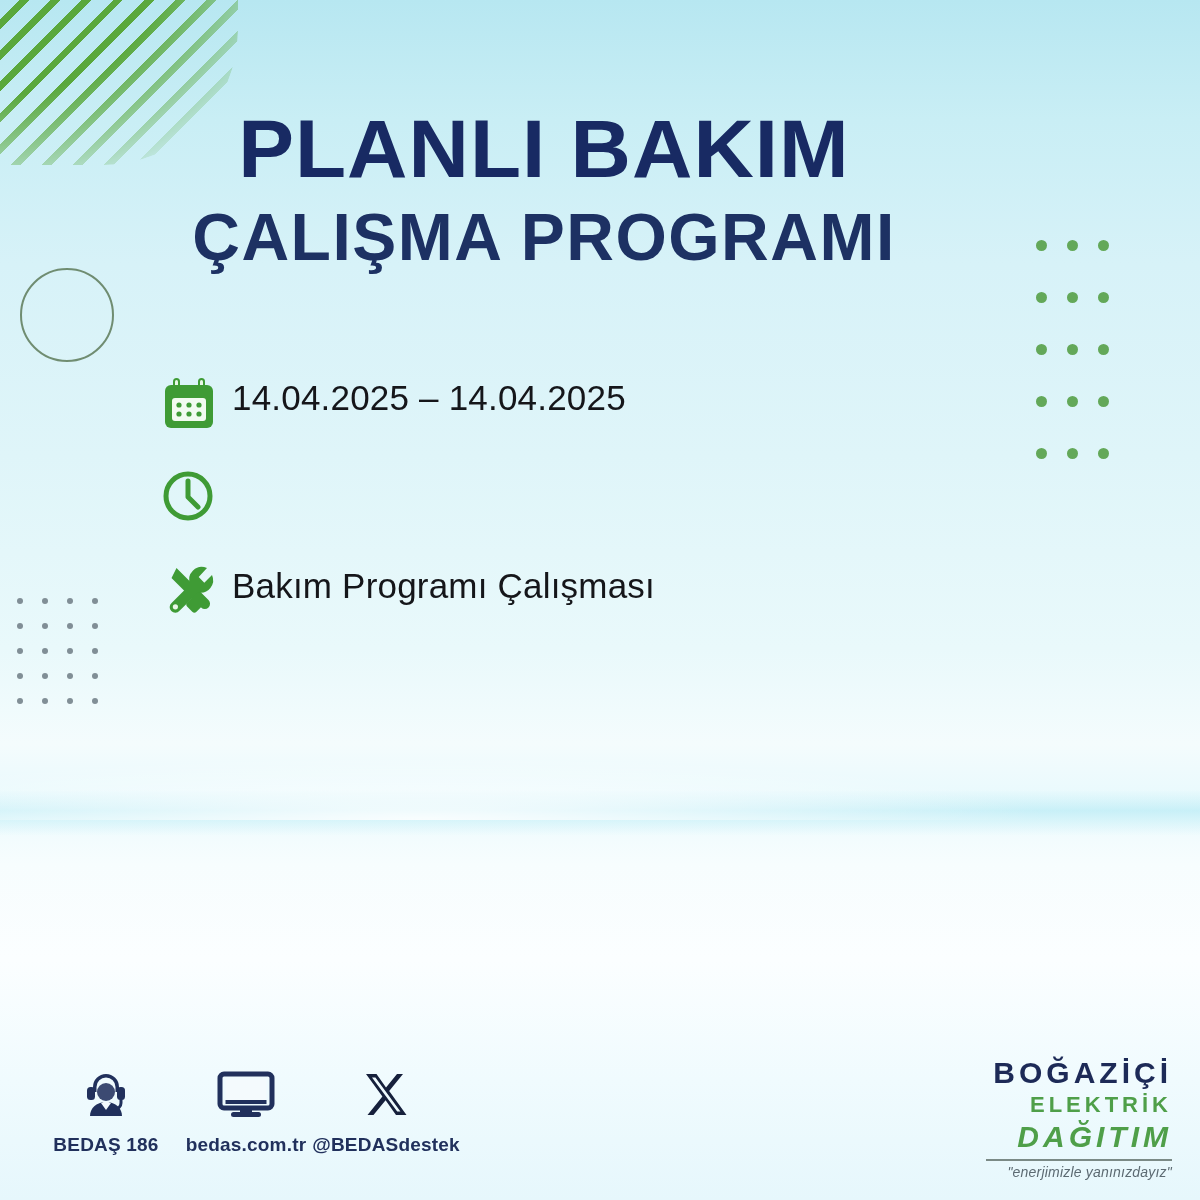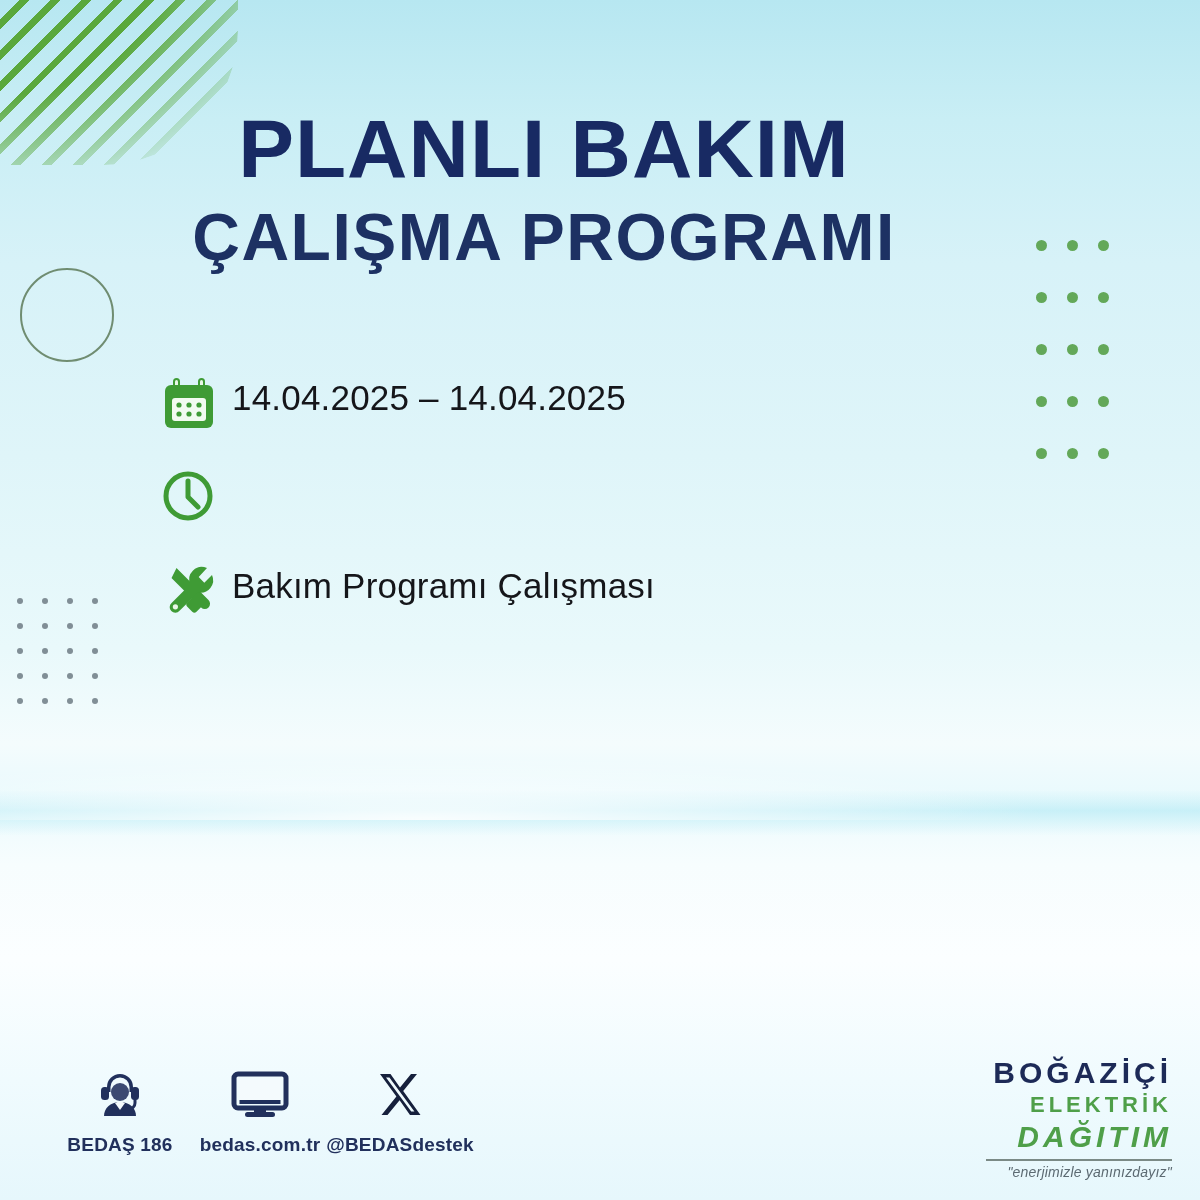--- a/index.html
+++ b/index.html
@@ -111,21 +111,21 @@
     padding-top:4px;
     letter-spacing:0.2px;
   }
   #row-date{margin-bottom:28px;}
   #row-time{margin-bottom:28px;}
   #row-work{margin-bottom:30px;}
   #row-location .txt{font-size:35px;line-height:1.38;max-width:930px;}
   #row-location .ico{padding-top:6px;}
 
   
-  #footer-contacts{position:absolute;left:50px;top:1060px;width:440px;display:flex;align-items:flex-end;}
+  #footer-contacts{position:absolute;left:36px;top:1060px;width:440px;display:flex;align-items:flex-end;}
   .contact{display:flex;flex-direction:column;align-items:center;width:140px;}
   .contact .cico{height:62px;display:flex;align-items:flex-end;justify-content:center;}
   .contact .clabel{
     margin-top:12px;font-size:19px;color:#21305c;font-weight:bold;letter-spacing:.2px;white-space:nowrap;
   }
 
   #logo{position:absolute;right:28px;top:1058px;text-align:right;line-height:1;}
   #logo .l1{font-size:30px;font-weight:bold;letter-spacing:4px;color:#1d2a57;}
   #logo .l2{font-size:22px;font-weight:bold;letter-spacing:4px;color:#4f9f49;margin-top:6px;}
   #logo .l3{font-size:30px;font-weight:bold;letter-spacing:4px;color:#4f9f49;margin-top:6px;font-style:italic;}

